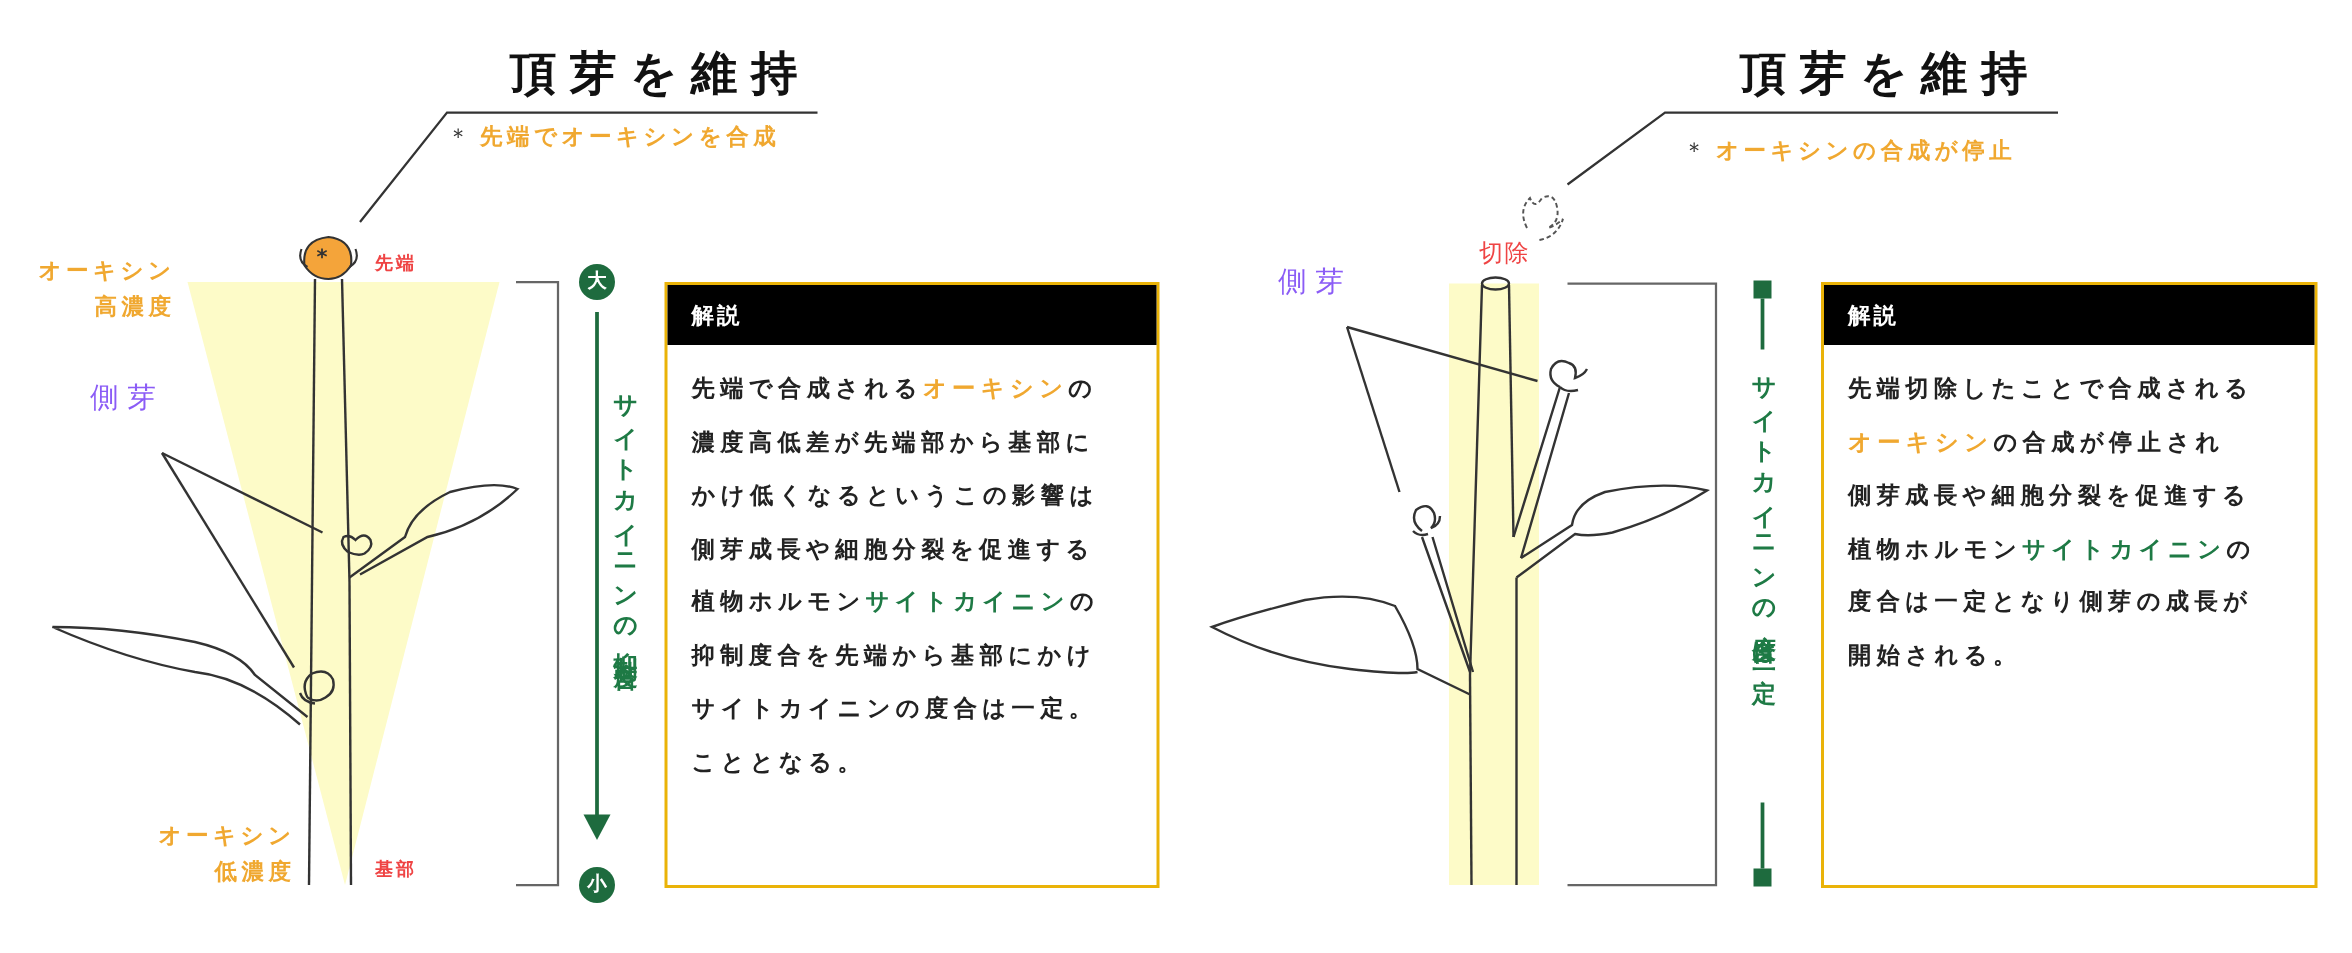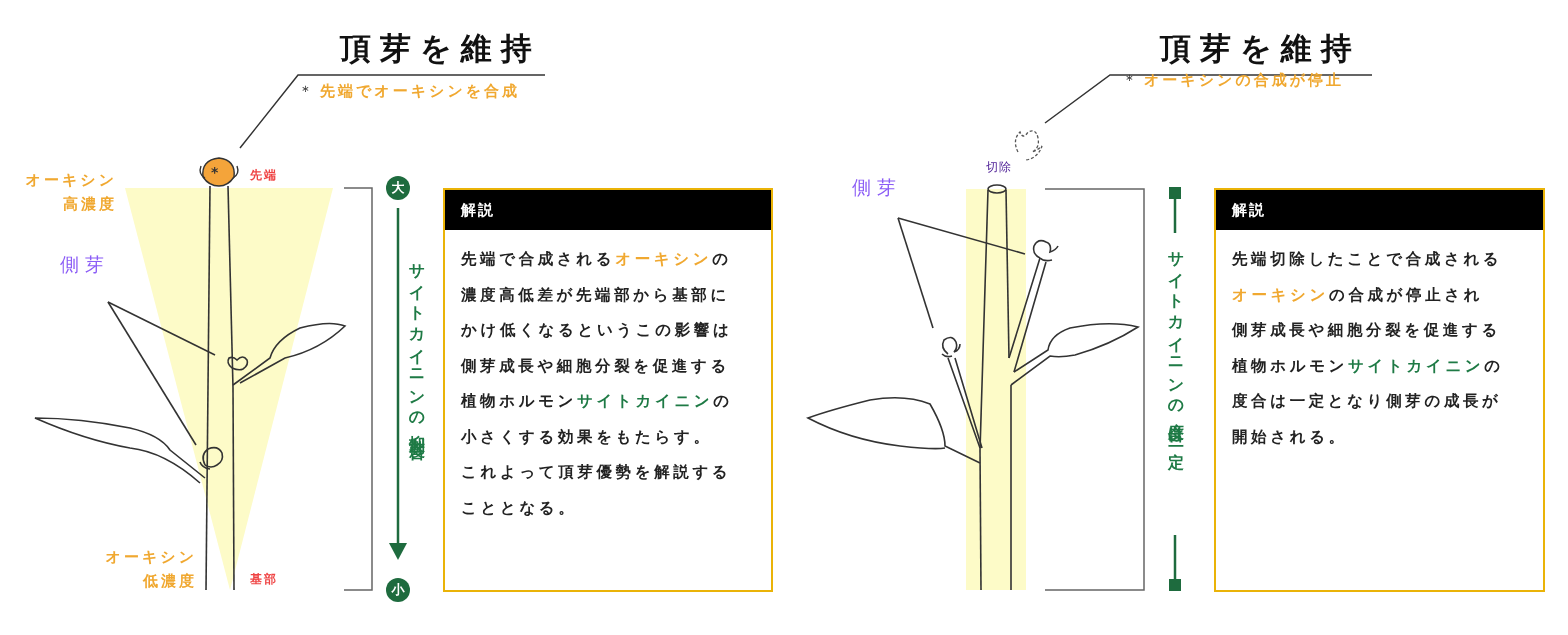--- a/index.html
+++ b/index.html
@@ -15,21 +15,21 @@
   .lbl-small { font-size:12px; font-weight:bold; letter-spacing:2px; color:#ef4444; white-space:nowrap; }
   .side-bud { font-size:19px; font-weight:normal; letter-spacing:6px; color:#8b5cf6; white-space:nowrap; }
   .panel { position:absolute; border:2px solid #eab308; background:#fff; box-sizing:border-box; }
   .panel-head { background:#000; color:#fff; font-size:15px; font-weight:bold; letter-spacing:2px;
                 height:40px; line-height:40px; padding-left:16px; }
   .panel-body { padding:12px 16px 0 16px; font-size:15.5px; font-weight:bold; letter-spacing:3.6px; line-height:35.5px; color:#222; }
   .panel-body p { margin:0; white-space:nowrap; }
   .vtext { writing-mode:vertical-rl; text-orientation:upright; font-size:16px; font-weight:bold; letter-spacing:3px; color:#1e7a45; }
   .circle { width:24px; height:24px; border-radius:50%; background:#1e6b3e; color:#fff; font-size:13px; font-weight:bold;
             text-align:center; line-height:24px; }
-  .cut { font-size:12px; color:#4c1d95; letter-spacing:1px; white-space:nowrap; }
+  .cut { font-size:16px; color:#ef4444; letter-spacing:1px; white-space:nowrap; }
   svg { position:absolute; left:0; top:0; }
 </style>
 </head>
 <body>
 
 <svg width="1568" height="635" viewBox="0 0 1568 635">
 
   <polygon points="125,188 333,188 230,590" fill="#fdfbc8"></polygon>
 
   <polyline points="545,75 298,75 240,148" fill="none" stroke="#333" stroke-width="1.5"></polyline>
@@ -115,28 +115,28 @@
 <div class="abs vtext" style="left:406px; top:252px; background:#fff;">サイトカイニンの抑制度合</div>
 
 <div class="panel" style="left:443px; top:188px; width:330px; height:404px;">
   <div class="panel-head">解説</div>
   <div class="panel-body" id="left-body">
       <p><span>先端で合成される</span><span class="orange">オーキシン</span><span>の</span></p>
       <p><span>濃度高低差が先端部から基部に</span></p>
       <p><span>かけ低くなるというこの影響は</span></p>
       <p><span>側芽成長や細胞分裂を促進する</span></p>
       <p><span>植物ホルモン</span><span class="green">サイトカイニン</span><span>の</span></p>
-      <p><span>小さくする効果をもたらす。</span></p>
-      <p><span>これよって頂芽優勢を解説する</span></p>
+      <p><span>抑制度合を先端から基部にかけ</span></p>
+      <p><span>サイトカイニンの度合は一定。</span></p>
       <p><span>こととなる。</span></p>
     </div>
 </div>
 
 <div class="abs title" style="left:1160px; top:28px;">頂芽を維持</div>
-<div class="abs sub" style="left:1122px; top:71px;">
+<div class="abs sub" style="left:1122px; top:91px;">
   <span class="ast">＊</span><span>オーキシンの合成が停止</span>
 </div>
 <div class="abs cut" style="left:986px; top:159px;">切除</div>
 <div class="abs side-bud" style="left:852px; top:175px;">側芽</div>
 <div class="abs vtext" style="left:1165px; top:240px;">サイトカイニンの度合は一定</div>
 
 <div class="panel" style="left:1214px; top:188px; width:331px; height:404px;">
   <div class="panel-head">解説</div>
   <div class="panel-body" id="right-body">
       <p><span>先端切除したことで合成される</span></p>

